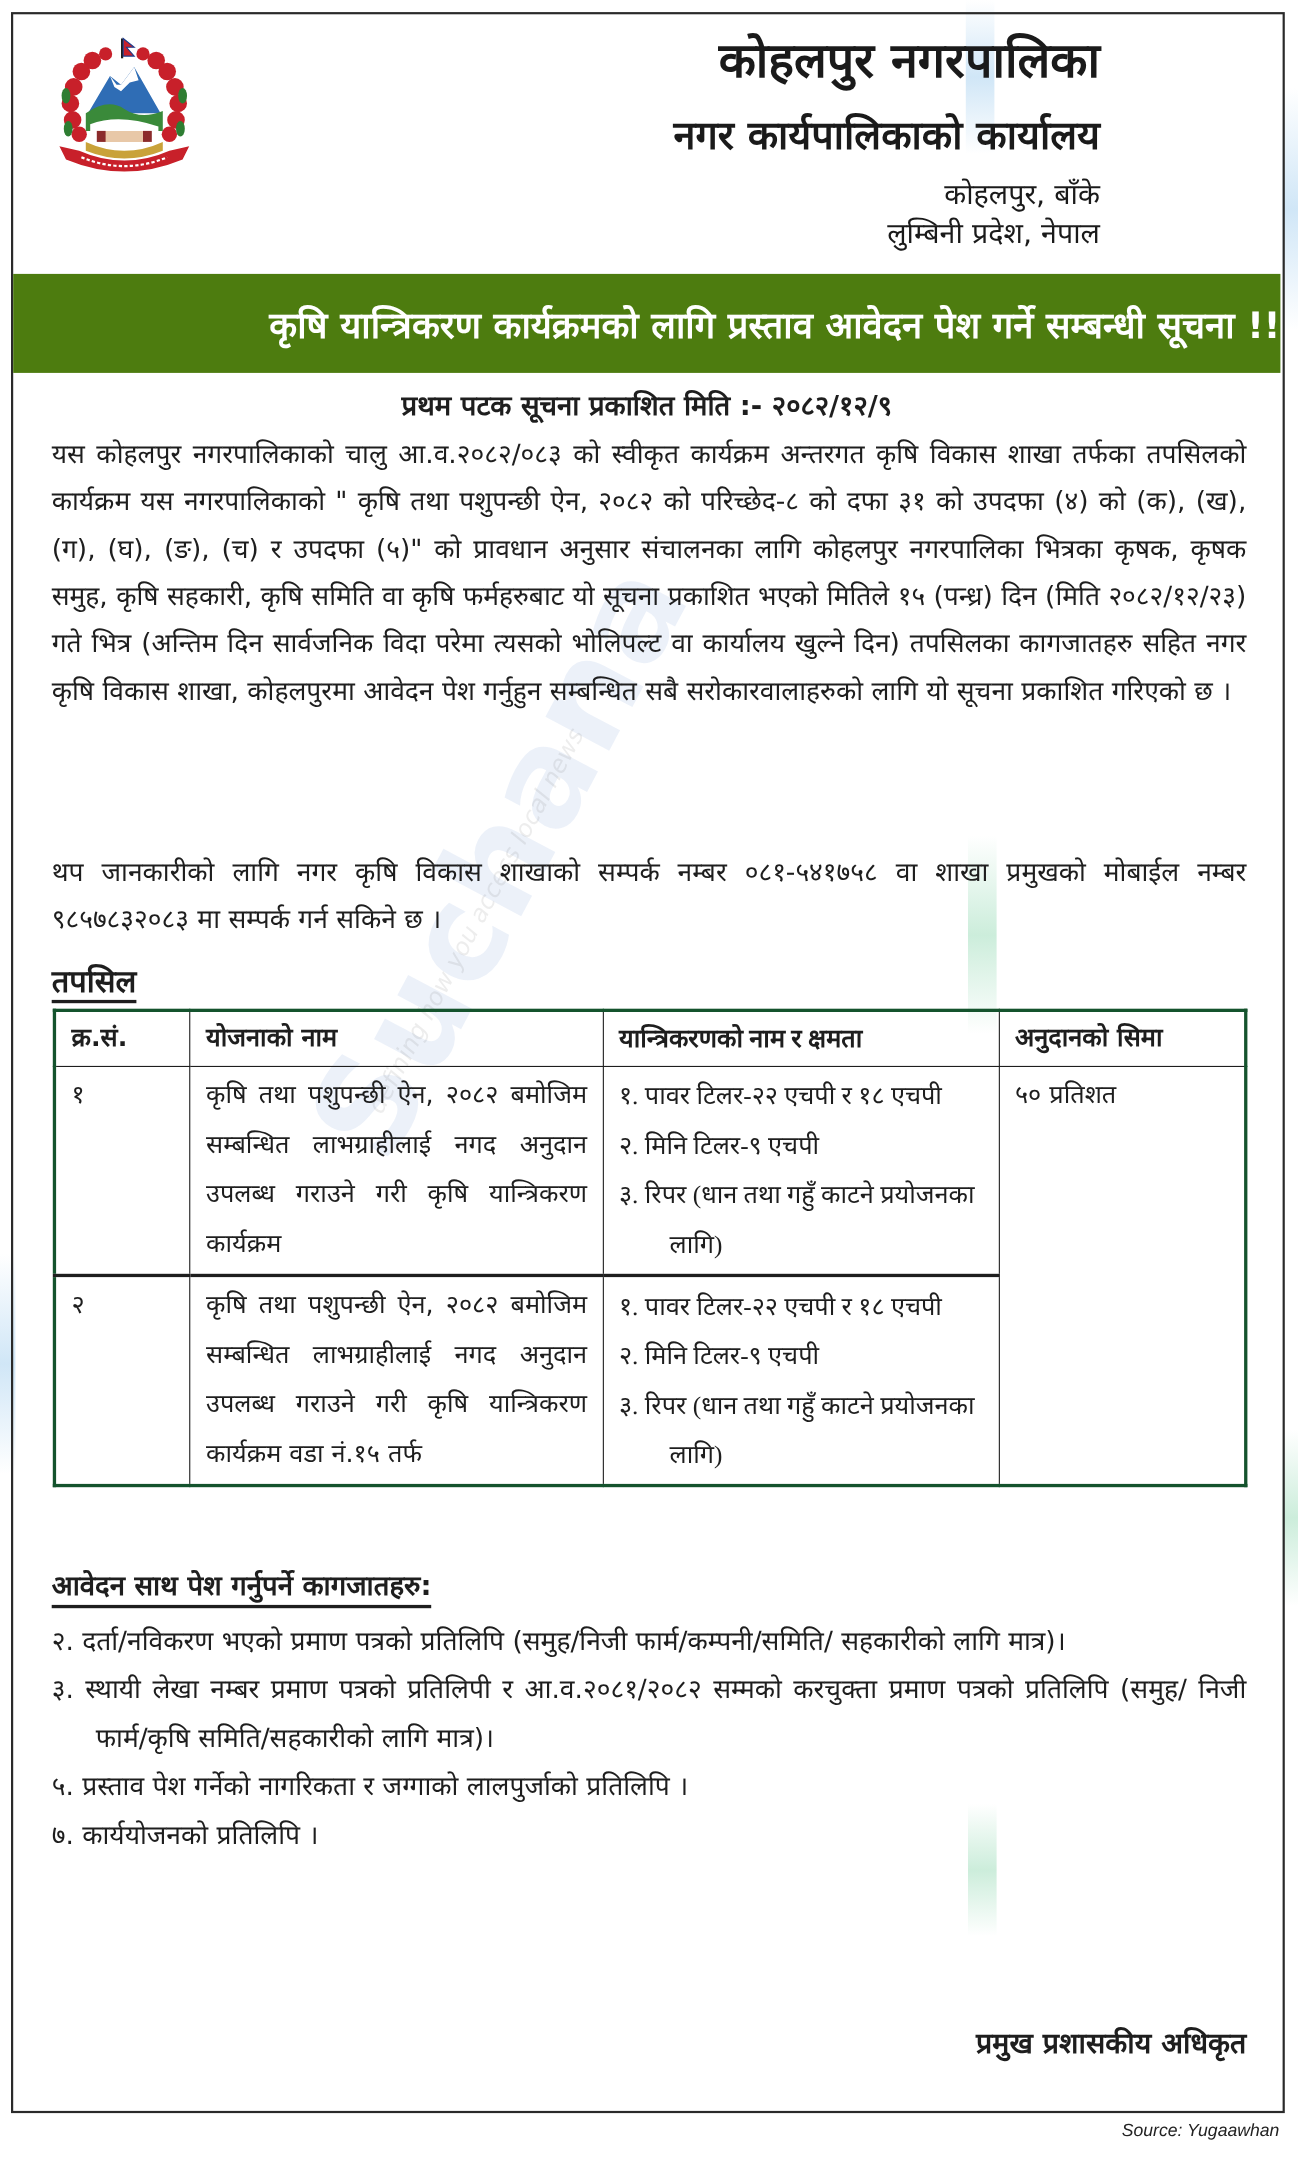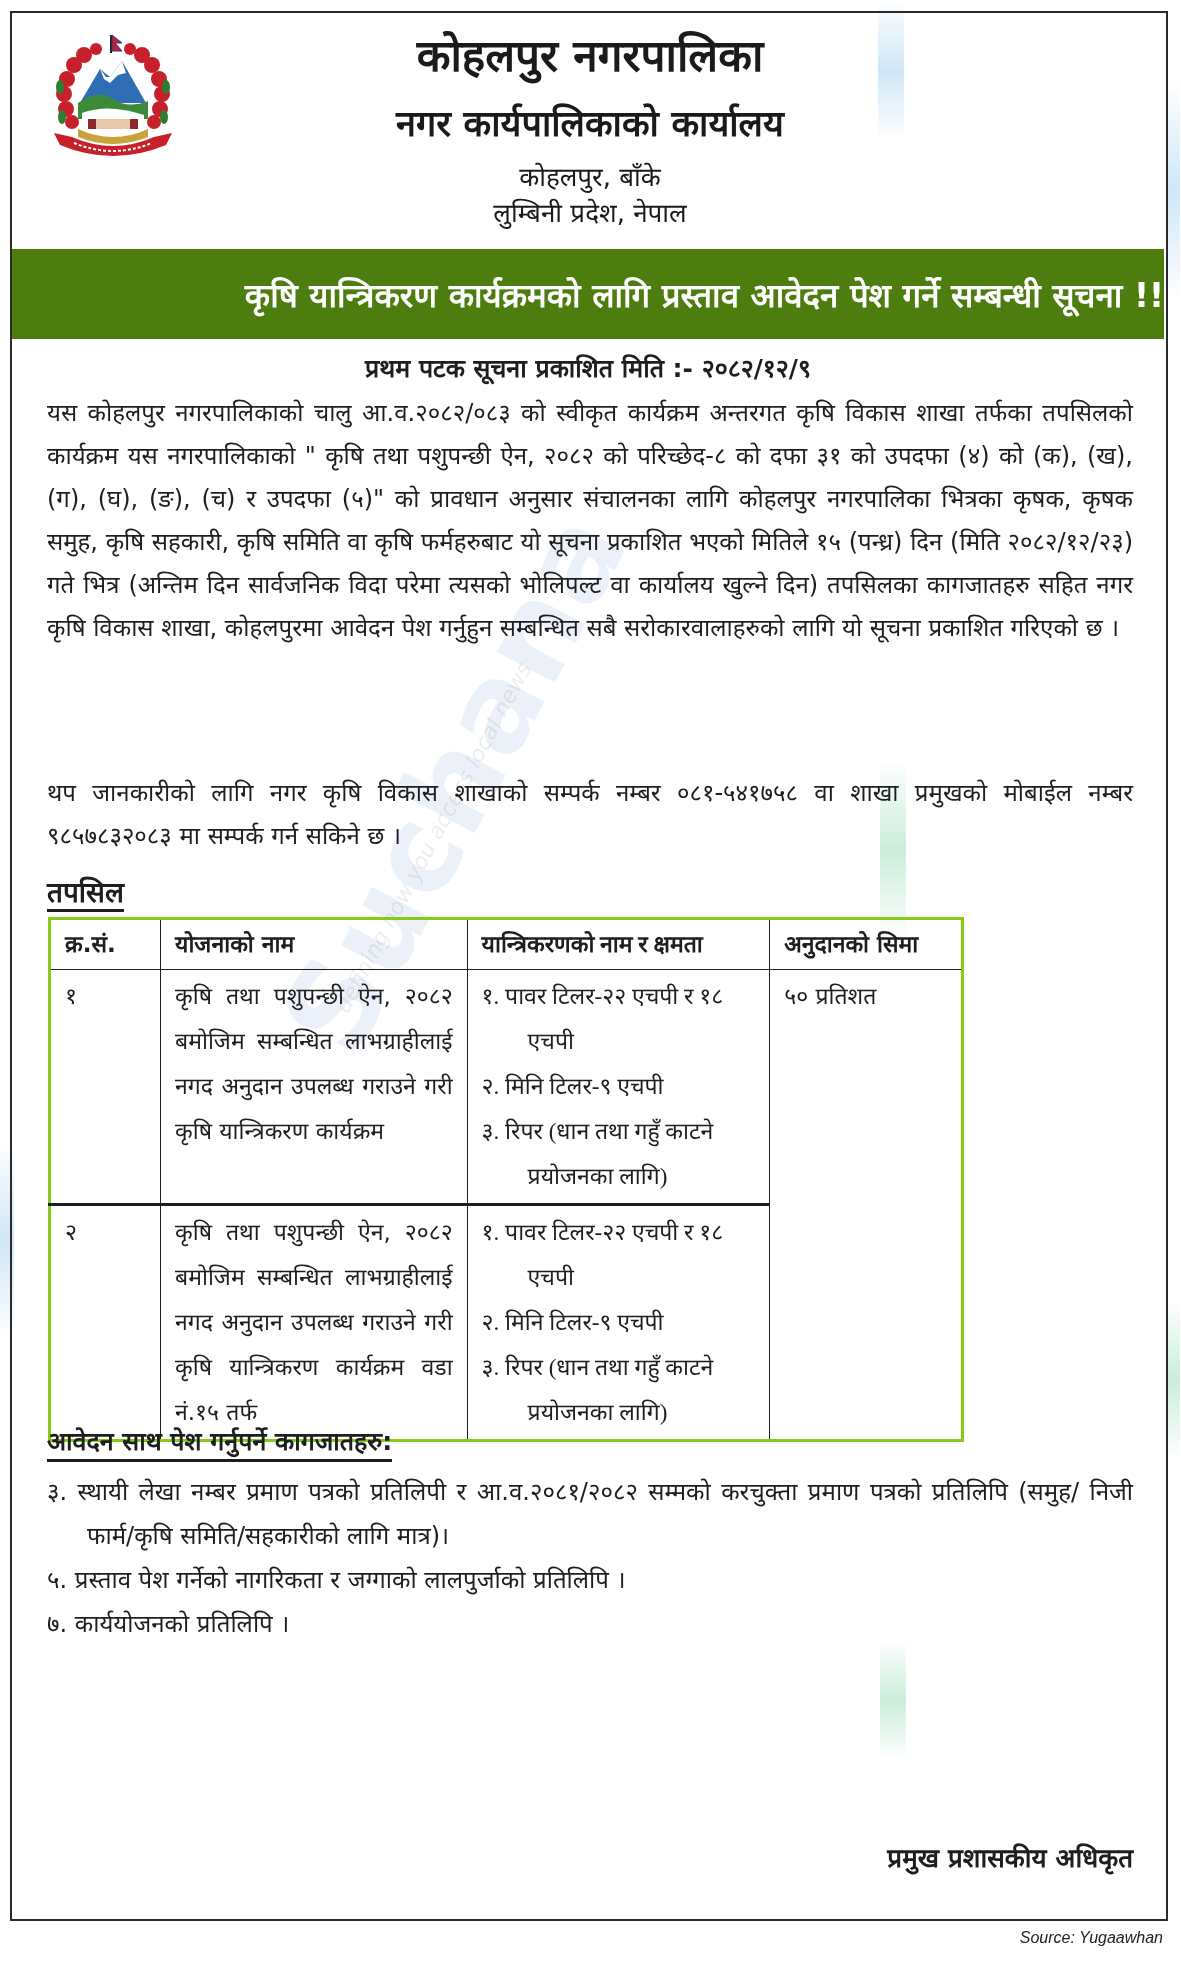--- a/index.html
+++ b/index.html
@@ -30,21 +30,21 @@
   }
 
   .frame {
     position: absolute; left: 10px; top: 11px; width: 1154px; height: 1906px;
     border: 2px solid #2a2a2a; background: transparent; z-index: 1;
   }
   .logo {
     position: absolute; left: 48px; top: 33px; width: 130px; height: 128px; z-index: 2;
   }
   .header-text {
-    position: absolute; left: 180px; width: 820px; text-align: center; z-index: 2;
+    position: absolute; left: 180px; width: 820px; text-align: right; z-index: 2;
     color: #1a1a1a;
   }
   .title1 { top: 28px; font-size: 44px; font-weight: bold; line-height: 56px; }
   .title2 { top: 94px; font-size: 36px; font-weight: bold; line-height: 60px; }
   .addr1  { top: 160px; font-size: 26px; line-height: 34px; }
   .addr2  { top: 196px; font-size: 26px; line-height: 34px; }
 
   .notice-band {
     position: absolute; left: 12px; top: 249px; width: 1152px; height: 90px;
     background: #4d7c0f; color: #ffffff; z-index: 2;
@@ -62,23 +62,23 @@
   .p1 { top: 392px; }
   .p2 { top: 772px; }
 
   .tapsil {
     position: absolute; left: 47px; top: 877px; z-index: 2;
     font-size: 28px; font-weight: bold; line-height: 32px;
     border-bottom: 3px solid #1e1e1e; padding-bottom: 0;
   }
 
   table.scheme {
-    position: absolute; left: 48px; top: 917px; width: 916px; z-index: 2;
+    position: absolute; left: 48px; top: 917px; width: 1086px; z-index: 2;
     border-collapse: collapse; font-size: 23px;
-    border: 3px solid #84cc16;
+    border: 3px solid #14532d;
   }
   table.scheme th, table.scheme td {
     border: 1.5px solid #1e1e1e; vertical-align: top; text-align: left;
     padding: 4px 14px; line-height: 45px; font-weight: normal;
   }
   table.scheme th { font-weight: bold; height: 36px; padding-top: 2px; padding-bottom: 2px; }
   table.scheme tr.row2 td { border-top: 3px solid #1e1e1e; }
   .col1 { width: 94px; }
   .col2 { width: 350px; text-align: justify !important; }
   .col3 { width: 334px; font-family: Liberation Serif, serif; }
@@ -209,20 +209,21 @@
         <span class="mech-item">१. पावर टिलर-२२ एचपी र १८ एचपी</span>
         <span class="mech-item">२. मिनि टिलर-९ एचपी</span>
         <span class="mech-item">३. रिपर (धान तथा गहुँ काटने प्रयोजनका लागि)</span>
       </td>
     </tr>
   </tbody>
 </table>
 
 <div class="docs-heading">आवेदन साथ पेश गर्नुपर्ने कागजातहरु:</div>
 <ul class="doc-list">
+  <li>२. दर्ता/नविकरण भएको प्रमाण पत्रको प्रतिलिपि (समुह/निजी फार्म/कम्पनी/समिति/ सहकारीको लागि मात्र)।</li>
   <li>३. स्थायी लेखा नम्बर प्रमाण पत्रको प्रतिलिपी र आ.व.२०८१/२०८२ सम्मको करचुक्ता प्रमाण पत्रको प्रतिलिपि (समुह/ निजी फार्म/कृषि समिति/सहकारीको लागि मात्र)।</li>
   <li>५. प्रस्ताव पेश गर्नेको नागरिकता र जग्गाको लालपुर्जाको प्रतिलिपि ।</li>
   <li>७. कार्ययोजनको प्रतिलिपि ।</li>
 </ul>
 
 <div class="signature">प्रमुख प्रशासकीय अधिकृत</div>
 
 <div class="source">Source: Yugaawhan</div>
 
 </body></html>

